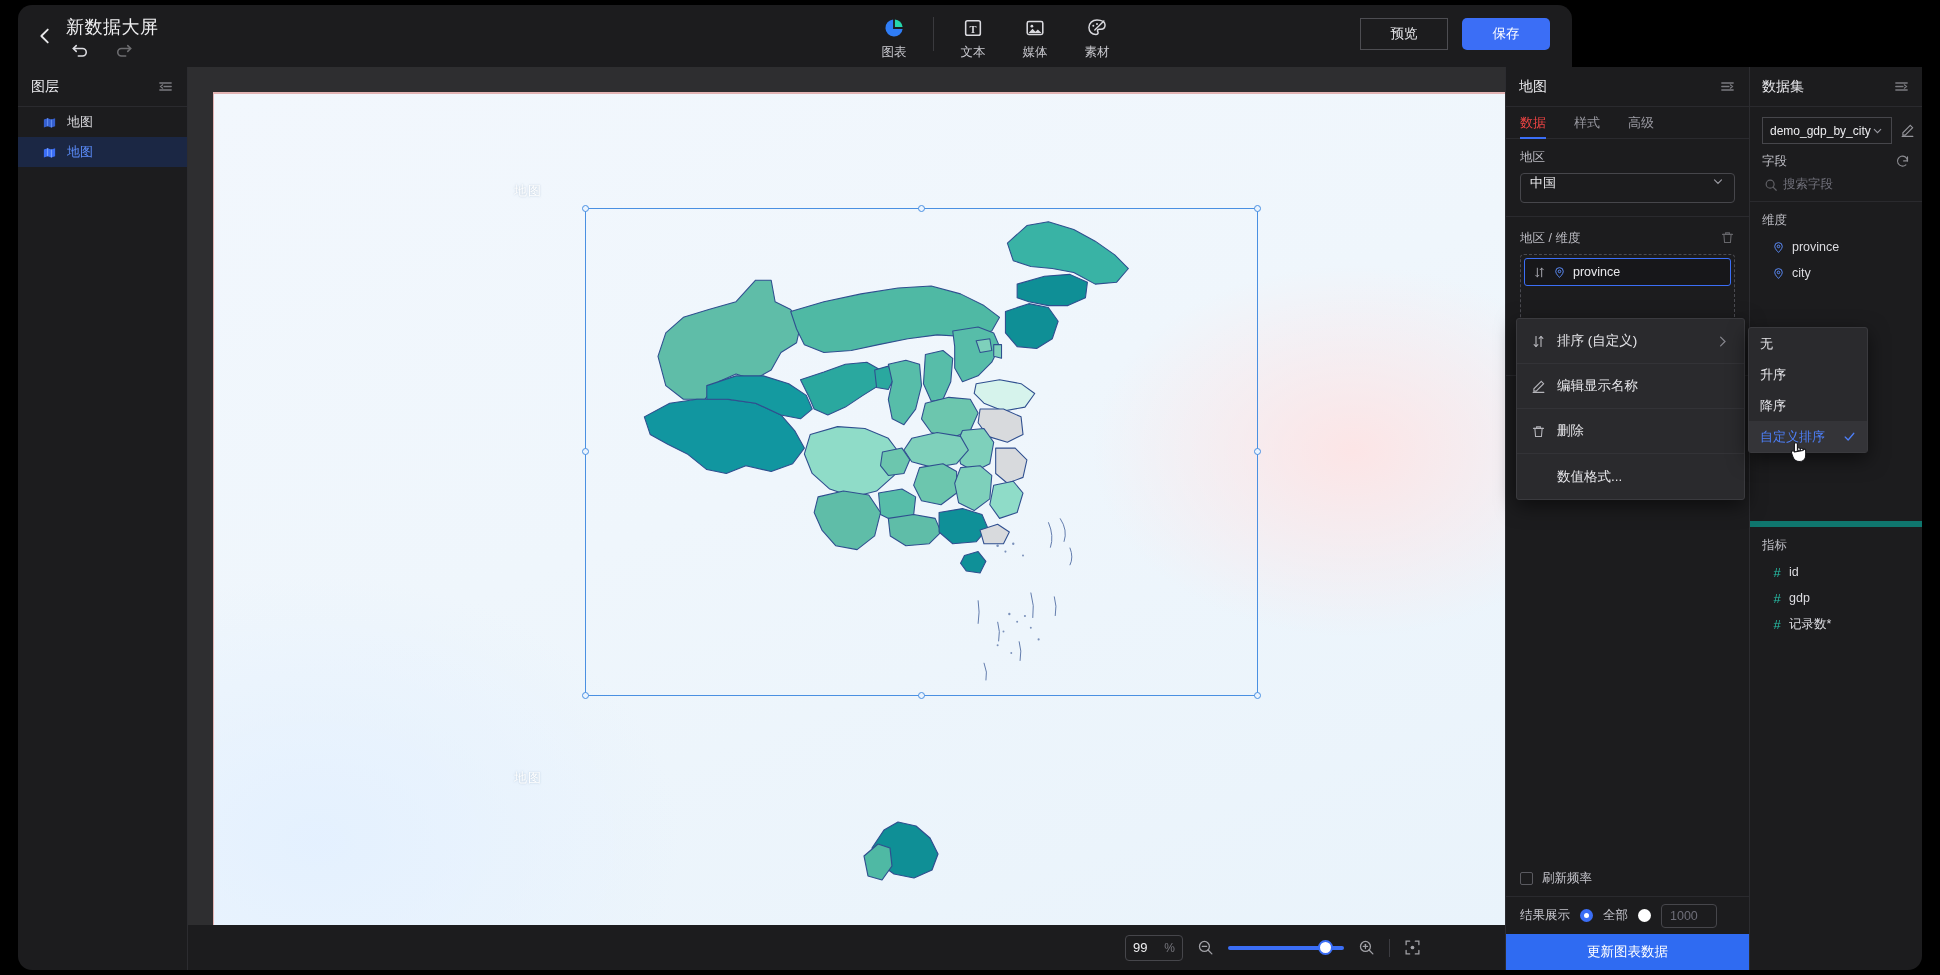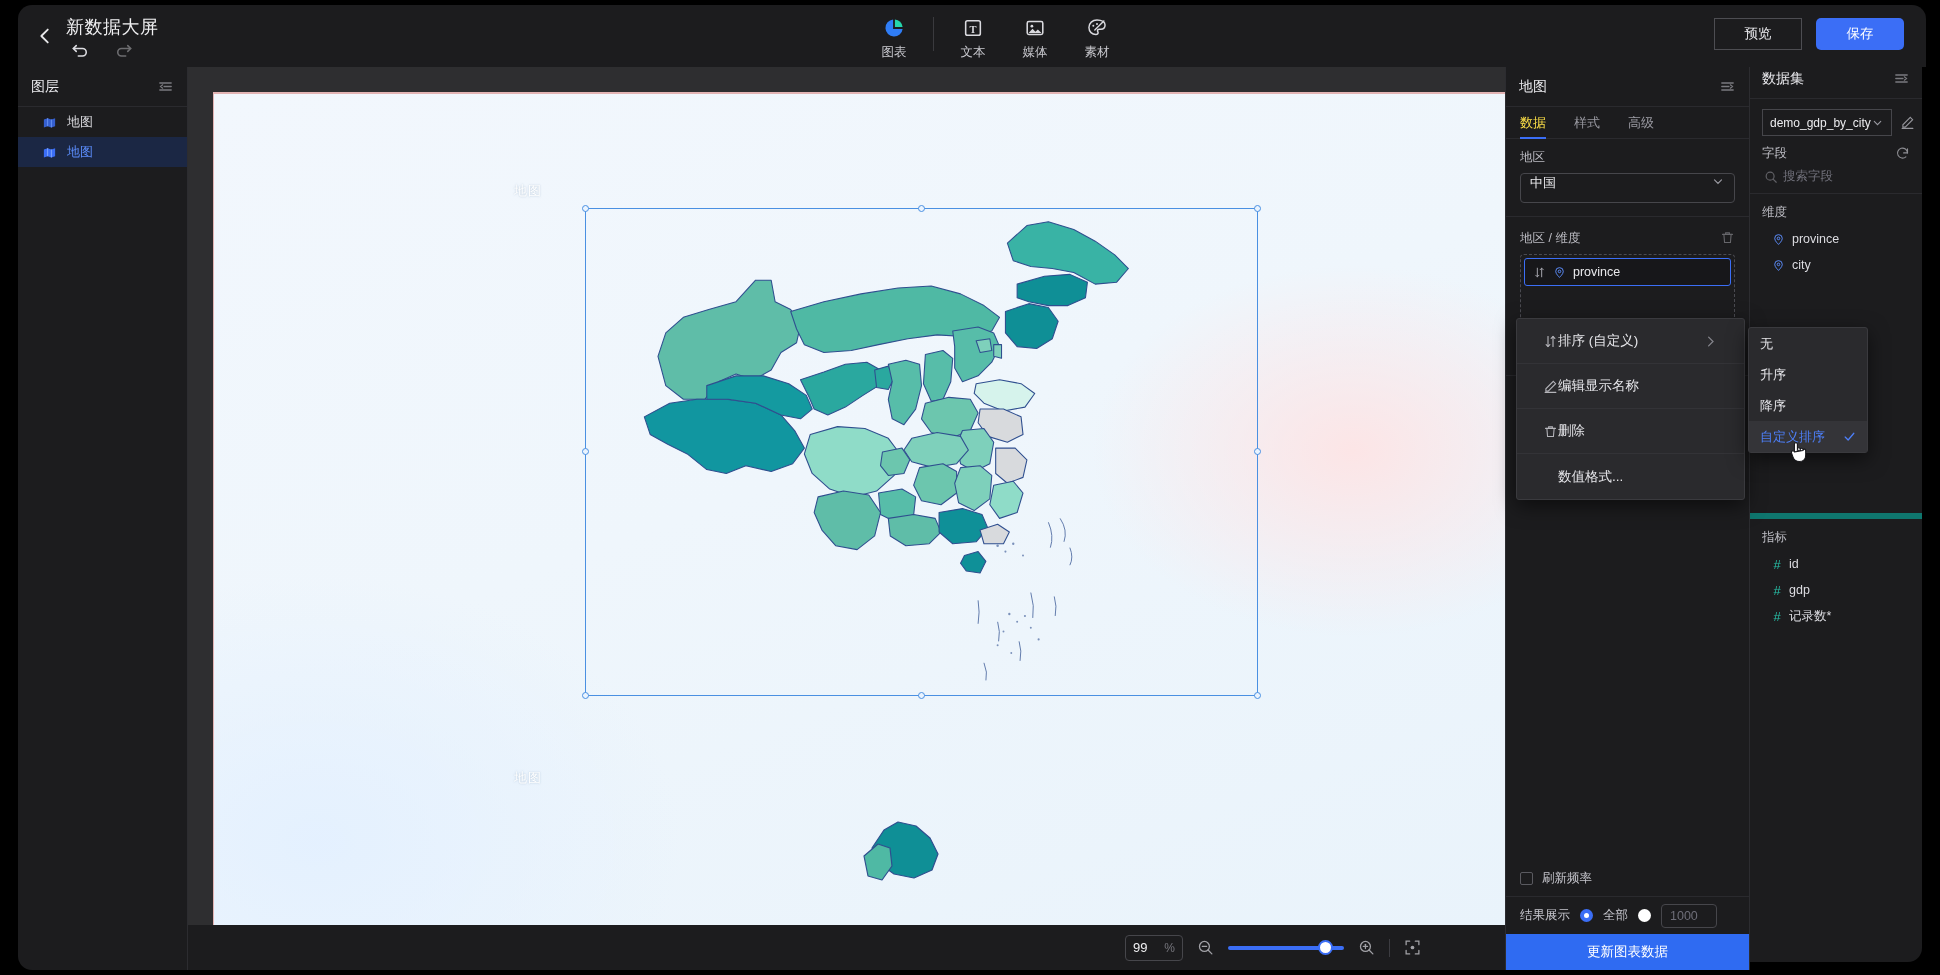--- a/index.html
+++ b/index.html
@@ -11,21 +11,21 @@
   }
   #app {
     position: absolute; left: 0; top: 0;
     width: 1940px; height: 975px;
     background: #000;
   }
 
   
   .topbar {
     position: absolute; left: 18px; top: 5px;
-    width: 1908px; height: 62px;
+    width: 1554px; height: 62px;
     background: #1c1c1e;
     border-radius: 14px 14px 0 0;
   }
   .back-chev {
     position: absolute; left: 16px; top: 20px;
     width: 22px; height: 22px;
     color: #e8e8ea;
     cursor: pointer;
   }
   .doc-title {
@@ -175,21 +175,21 @@
   }
   .mp-title { font-size: 14px; color: #eaeaee; }
   .mp-tabs {
     height: 32px; display: flex; gap: 28px; padding: 0 14px;
     border-bottom: 1px solid #2a2a2e; align-items: center;
   }
   .mp-tab {
     font-size: 13px; color: #9a9aa2; cursor: pointer;
     position: relative; height: 32px; display: flex; align-items: center;
   }
-  .mp-tab.active { color: #fde047; }
+  .mp-tab.active { color: #ef4444; }
   .mp-tab.active::after {
     content: ''; position: absolute; left: 0; right: 0; bottom: 0;
     height: 2px; background: #3b6ef6;
   }
   .mp-body { padding: 10px 14px 0 14px; position: relative; }
   .sec-label { font-size: 12.5px; color: #bdbdc4; margin-bottom: 7px; }
   .sec-row {
     display: flex; align-items: flex-start; justify-content: space-between;
     margin-bottom: 7px;
   }
@@ -250,22 +250,22 @@
 
   
   .ctx-menu {
     position: absolute; left: 1516px; top: 318px;
     width: 229px; background: #2a2a2d;
     border: 1px solid #3a3a3e; border-radius: 3px;
     box-shadow: 0 6px 20px rgba(0,0,0,.55);
     z-index: 40;
   }
   .ctx-item {
-    height: 45px; display: flex; align-items: center; 
-    padding: 0 26px; font-size: 13.5px; color: #e6e6ea; cursor: pointer;
+    height: 45px; display: flex; align-items: center; gap: 11px;
+    padding: 0 14px; font-size: 13.5px; color: #e6e6ea; cursor: pointer;
     border-bottom: 1px solid #333337;
   }
   .ctx-item:last-child { border-bottom: none; }
   .ctx-item .spacer { flex: 1; }
   .ctx-ico { width: 15px; height: 15px; flex: 0 0 auto; opacity: .82; }
   .ctx-ico-pad { width: 15px; flex: 0 0 auto; }
 
   .submenu {
     position: absolute; left: 1748px; top: 327px;
     width: 120px; background: #2a2a2d;
@@ -283,21 +283,21 @@
   .check-ico { width: 13px; height: 13px; }
 
   .cursor-hand {
     position: absolute; left: 1788px; top: 440px;
     width: 20px; height: 24px; z-index: 60;
     pointer-events: none;
   }
 
   
   .dspanel {
-    position: absolute; left: 1750px; top: 59px;
+    position: absolute; left: 1750px; top: 67px;
     width: 172px; height: 903px;
     background: #1c1c1e;
     border-radius: 0 0 14px 0;
   }
   .ds-head {
     height: 40px; display: flex; align-items: center;
     justify-content: space-between; padding: 0 12px;
     border-bottom: 1px solid #2a2a2e;
   }
   .ds-title { font-size: 14px; color: #eaeaee; }

